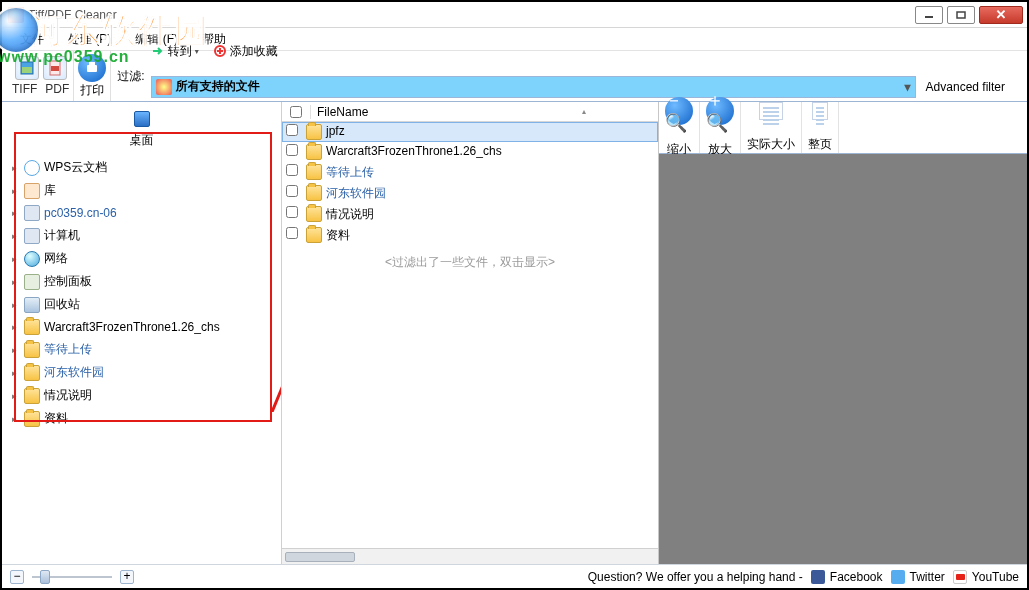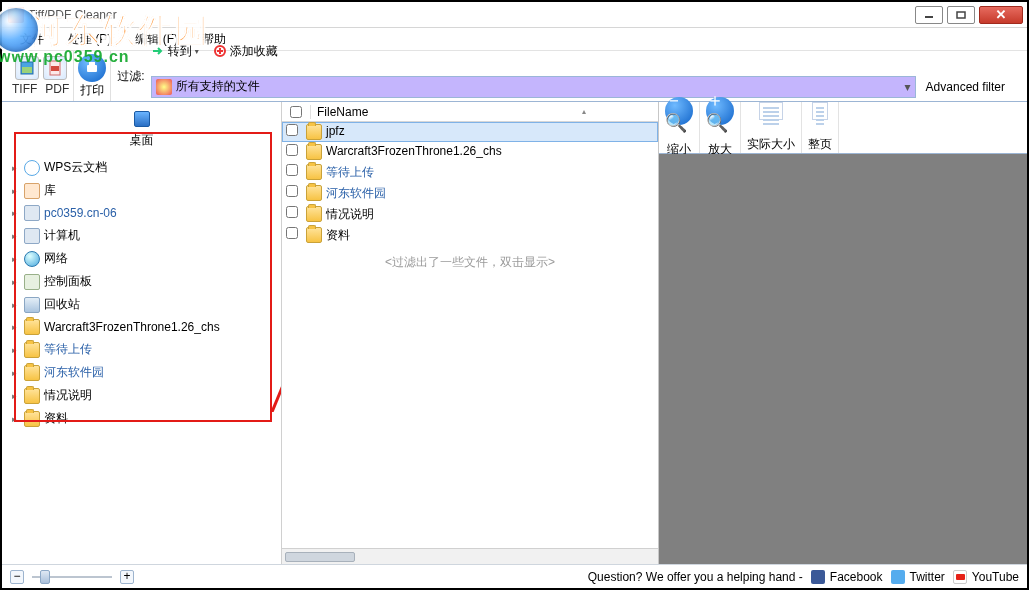--- a/index.html
+++ b/index.html
@@ -30,21 +30,21 @@
 
 .toolbar{height:52px;border-top:1px solid #e3e3e3;border-bottom:1px solid #9cb5d4;background:#fff;display:flex;align-items:center;padding:0 6px;}
 .tgroup{display:flex;flex-direction:column;align-items:center;padding:0 4px;border-right:1px solid #e0e0e0;height:100%;justify-content:center;}
 .tgroup .icons{display:flex;gap:4px;}
 .tgroup .lbls{display:flex;gap:8px;margin-top:2px;color:#333;}
 .tbtn-big{width:24px;height:24px;border:1px solid #bbb;border-radius:3px;display:flex;align-items:center;justify-content:center;background:radial-gradient(#fff,#d7e8fd);}
 .tbtn-print{width:28px;height:28px;border-radius:50%;background:radial-gradient(circle at 35% 30%,#6fbaff,#0f62c8);display:flex;align-items:center;justify-content:center;color:#fff;}
 .lbl-item{display:flex;align-items:center;gap:3px;cursor:pointer;}
 .lbl-item .arrow{font-size:8px;color:#555;}
 .filter-lbl{margin:8px 6px;}
-.filter-select{flex:1;height:22px;border:1px solid #9bb6d8;display:flex;align-items:center;padding:0 4px;gap:4px;background:#c4b5fd;}
+.filter-select{flex:1;height:22px;border:1px solid #9bb6d8;display:flex;align-items:center;padding:0 4px;gap:4px;background:#7dd3fc;font-weight:bold;}
 .filter-select .dd{margin-left:auto;color:#555;}
 .adv-filter{margin:16px 10px;cursor:pointer;}
 
 
 .mainarea{flex:1;display:flex;min-height:0;}
 .tree-pane{width:280px;border-right:1px solid #d0d0d0;padding:6px 4px;position:relative;background:#fff;overflow:hidden;}
 .red-box{position:absolute;left:12px;top:30px;width:258px;height:290px;border:2px solid #e31b17;pointer-events:none;}
 .red-arrow{position:absolute;left:270px;top:130px;width:120px;height:180px;pointer-events:none;}
 
 .tree-root{display:flex;align-items:center;gap:5px;padding:3px 2px;flex-direction:column;}

